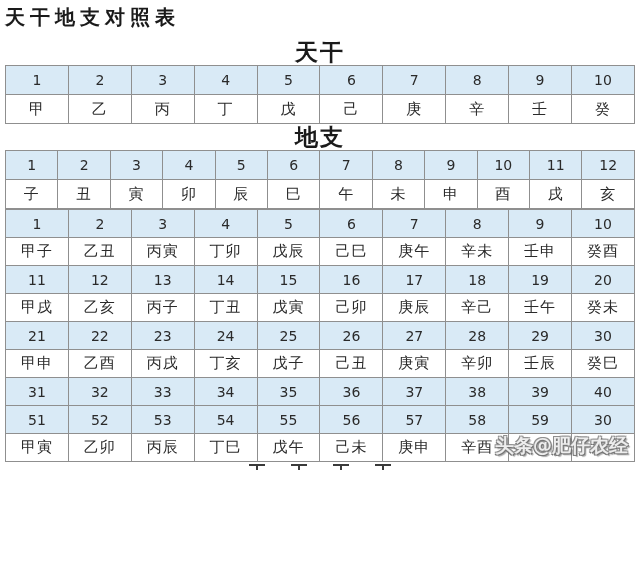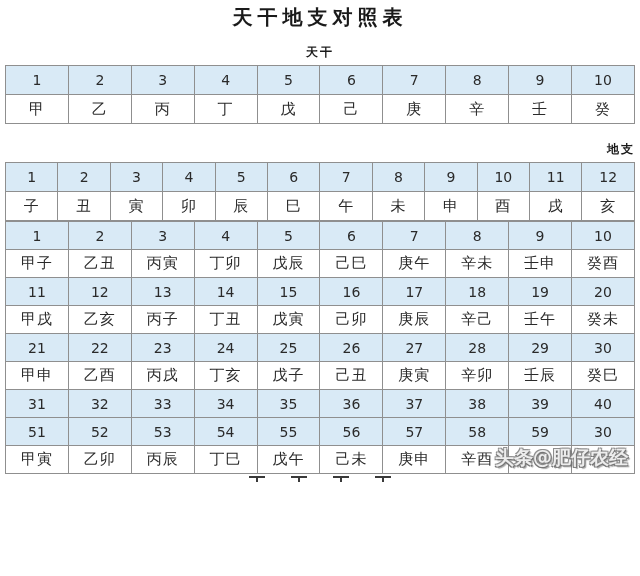--- a/index.html
+++ b/index.html
@@ -9,36 +9,36 @@
     overflow: hidden;
     font-family: "DejaVu Sans", "Liberation Sans", sans-serif;
     color: #222222;
   }
   .page { width: 630px; margin: 0 auto; padding-top: 5px; }
 
   .title {
     margin: 0;
     font-size: 20px;
     font-weight: bold;
-    text-align: center;
+    text-align: left;
     letter-spacing: 5px;
     line-height: 24px;
     color: #1a1a1a;
   }
   .section-heading {
     margin: 0;
-    font-size: 12px;
+    font-size: 23px;
     font-weight: bold;
     text-align: center;
     letter-spacing: 2px;
     line-height: 18px;
     color: #1a1a1a;
   }
   .h-stems    { margin-top: 14px; margin-bottom: 4px; }
-  .h-branches { margin-top: 16px;  margin-bottom: 4px; text-align: right; }
+  .h-branches { margin-top: 4px;  margin-bottom: 4px; }
   .h-jiazi    { margin-top: 4px;  margin-bottom: 3px; }
 
   table {
     width: 100%;
     border-collapse: collapse;
     table-layout: fixed;
     border: 1px solid #7e7e7e;
   }
   td {
     border: 1px solid #8f8f8f;

